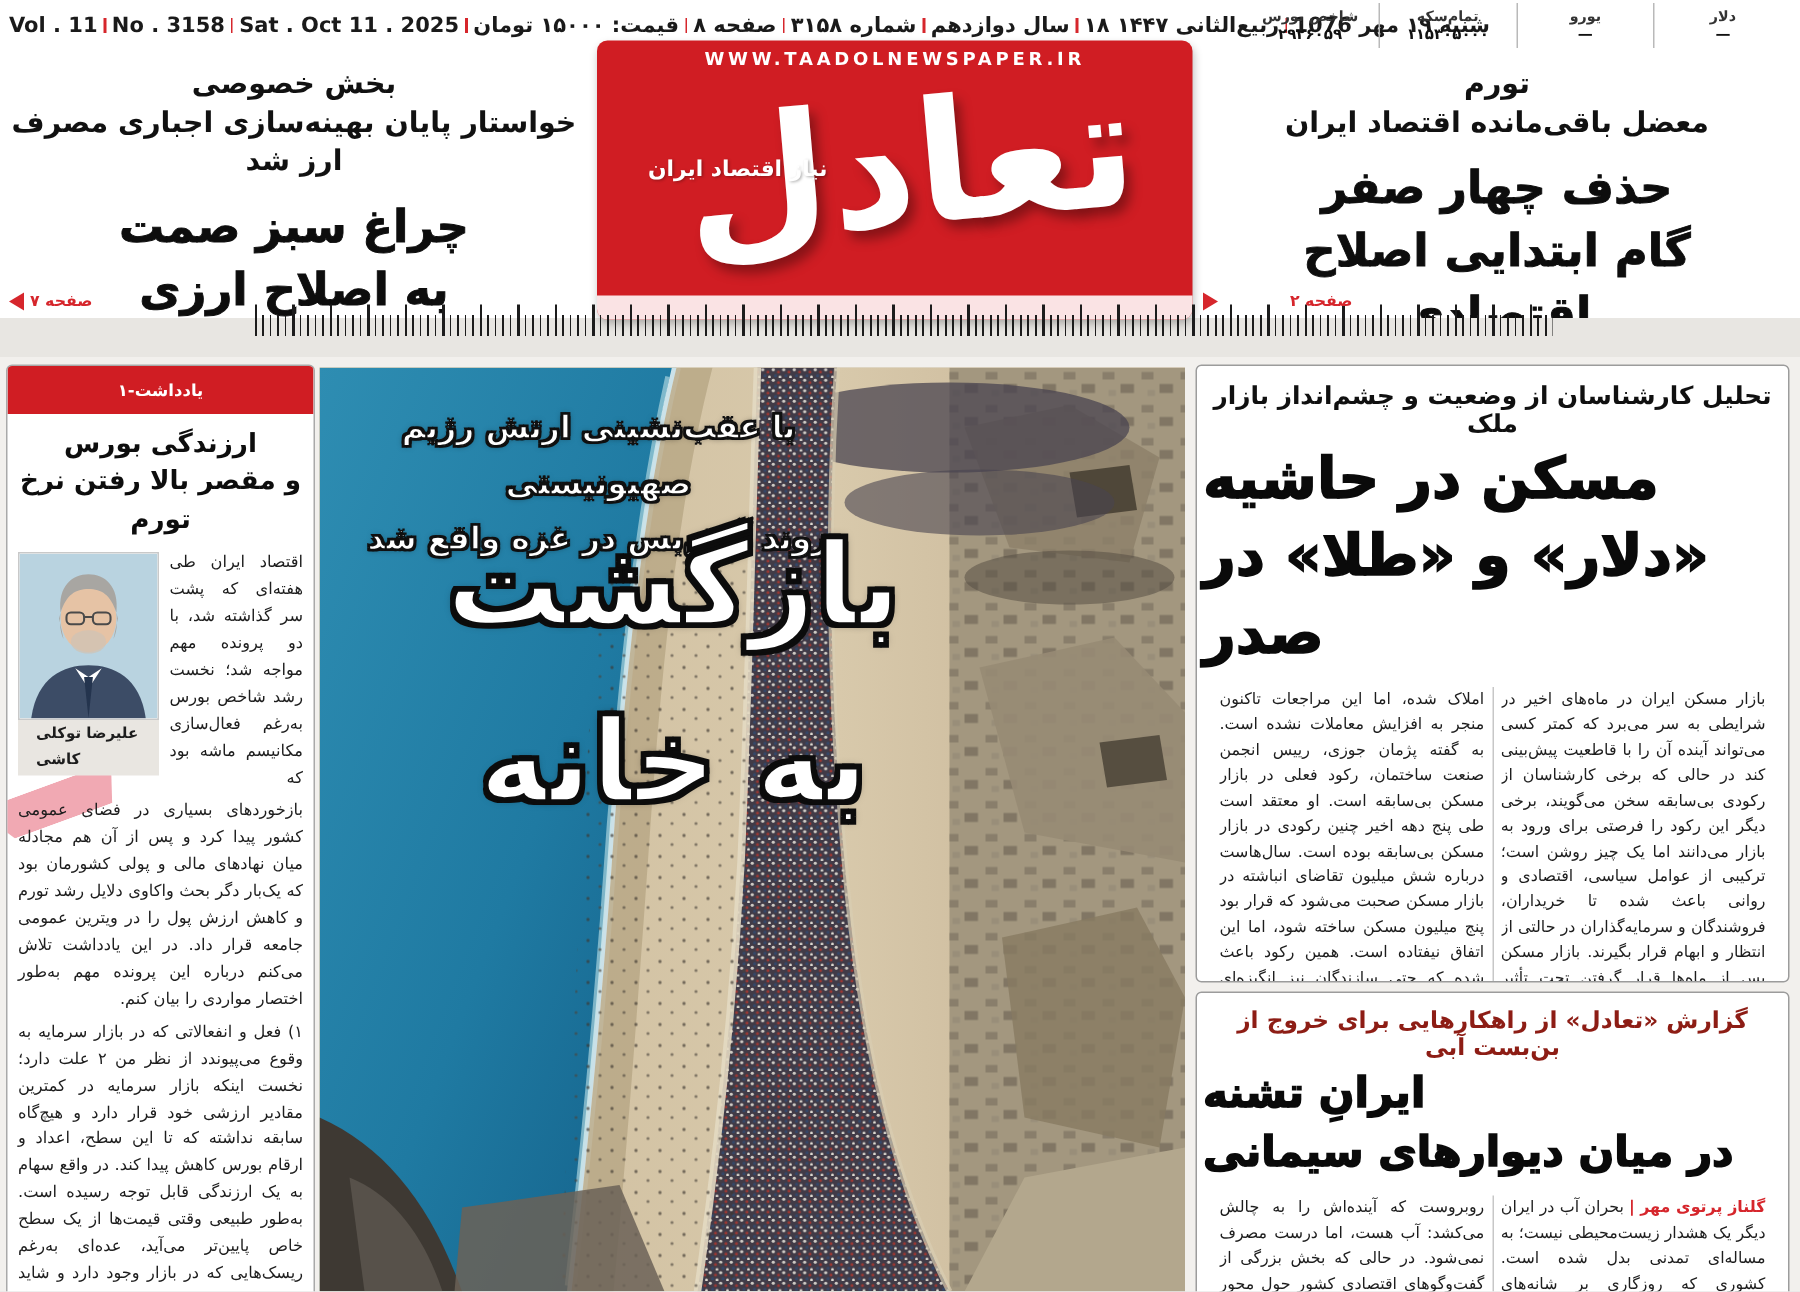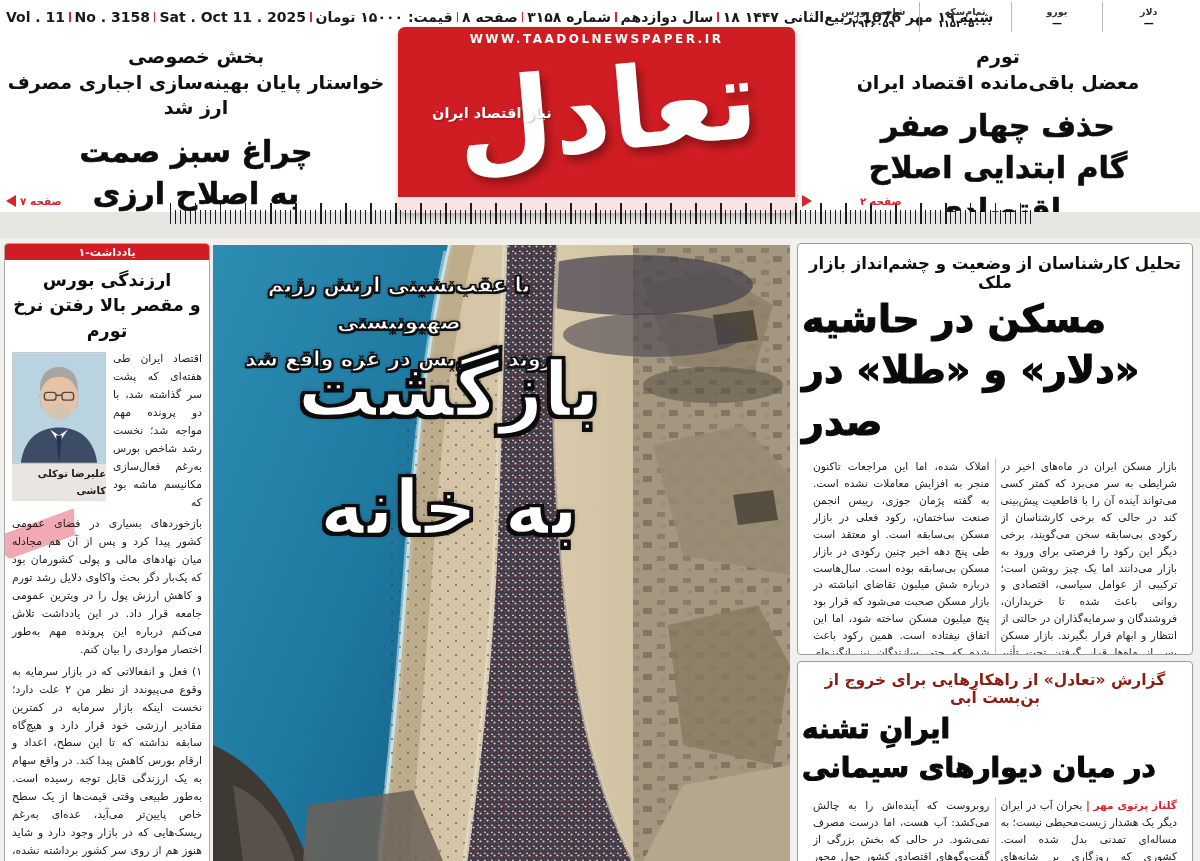--- a/index.html
+++ b/index.html
@@ -81,33 +81,33 @@
   .tri-right{border-left:10px solid #d6262c;}
   
   .grayband{position:absolute;left:0;top:212px;width:1200px;height:26px;background:#e8e6e2;}
   .lowerbg{position:absolute;left:0;top:238px;width:1200px;height:623px;background:#f2f0ed;}
   
   .notebox{
     position:absolute;left:4px;top:243px;width:206px;height:640px;
     background:#fff;border:1px solid #a9a9a9;border-radius:4px;overflow:hidden;z-index:2;
   }
   .note-tab{
-    height:16px;background:#d01d23;color:#fff;font-size:11px;font-weight:bold;
+    height:32px;background:#d01d23;color:#fff;font-size:11px;font-weight:bold;
     display:flex;align-items:center;justify-content:center;direction:rtl;
   }
   .note-title{direction:rtl;text-align:center;font-size:17.5px;font-weight:800;line-height:1.45;margin:8px 4px 6px;color:#0d0d0d;}
   .note-ribbon{
     position:absolute;left:-10px;top:278px;width:86px;height:26px;background:#ef9aa6;opacity:.85;
     transform:rotate(-20deg);clip-path:polygon(0 50%,10% 0,100% 0,90% 100%,10% 100%);z-index:0;
   }
   .note-body{position:relative;z-index:1;direction:rtl;padding:0 7px;font-size:10.8px;line-height:1.66;text-align:justify;color:#1d1d1d;}
   .note-body p{margin:0 0 4px;}
   .note-photo-wrap{float:left;width:94px;margin:2px 7px 4px 0;}
   .note-photo-wrap svg{display:block;width:94px;height:112px;border:1px solid #c9c9c9;}
-  .note-caption{background:#e9e6e1;font-size:10px;font-weight:bold;text-align:right;padding:2px 0;direction:rtl;}
+  .note-caption{background:#e9e6e1;font-size:10px;font-weight:bold;text-align:left;padding:2px 12px;direction:rtl;}
   
   .photobox{position:absolute;left:213px;top:245px;width:577px;height:616px;overflow:hidden;z-index:2;background:#cbbd9f;}
   .photobox svg{position:absolute;left:0;top:0;width:577px;height:616px;}
   .photo-kicker{
     position:absolute;left:0;top:22px;width:372px;text-align:center;direction:rtl;
     color:#fff;font-size:21px;font-weight:bold;line-height:1.75;
     -webkit-text-stroke:1px #101010;
     text-shadow:1.5px 1.5px 0 #101010,-1.5px -1.5px 0 #101010,1.5px -1.5px 0 #101010,-1.5px 1.5px 0 #101010,0 0 4px rgba(0,0,0,.6);
   }
   .photo-title{

